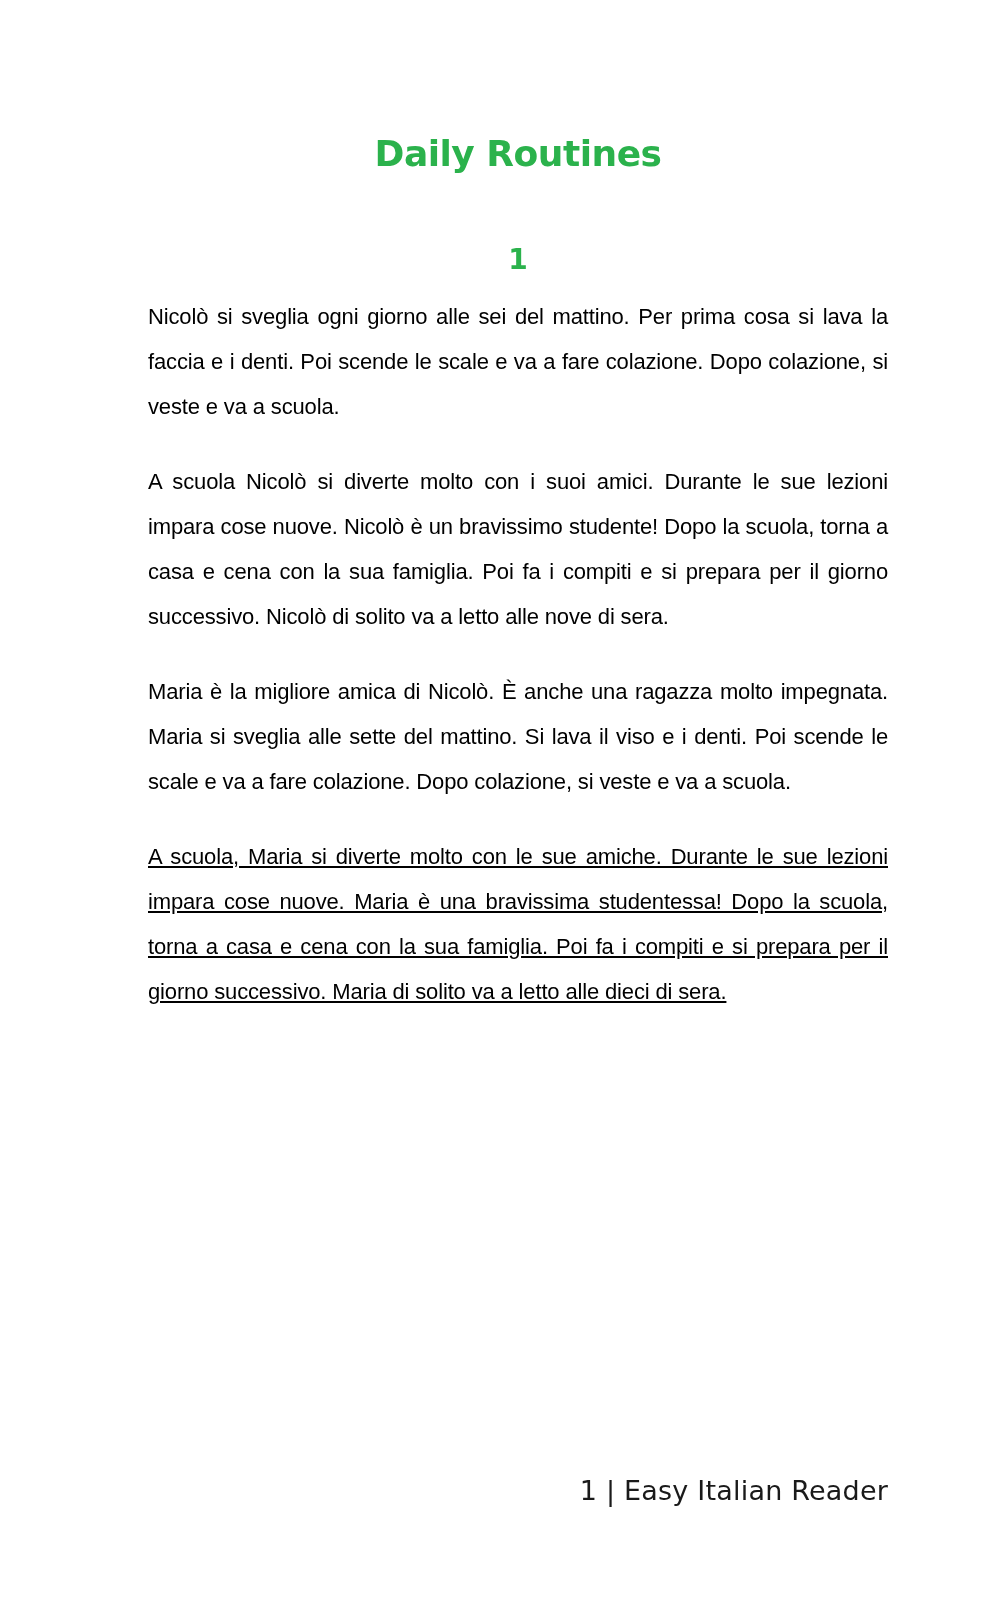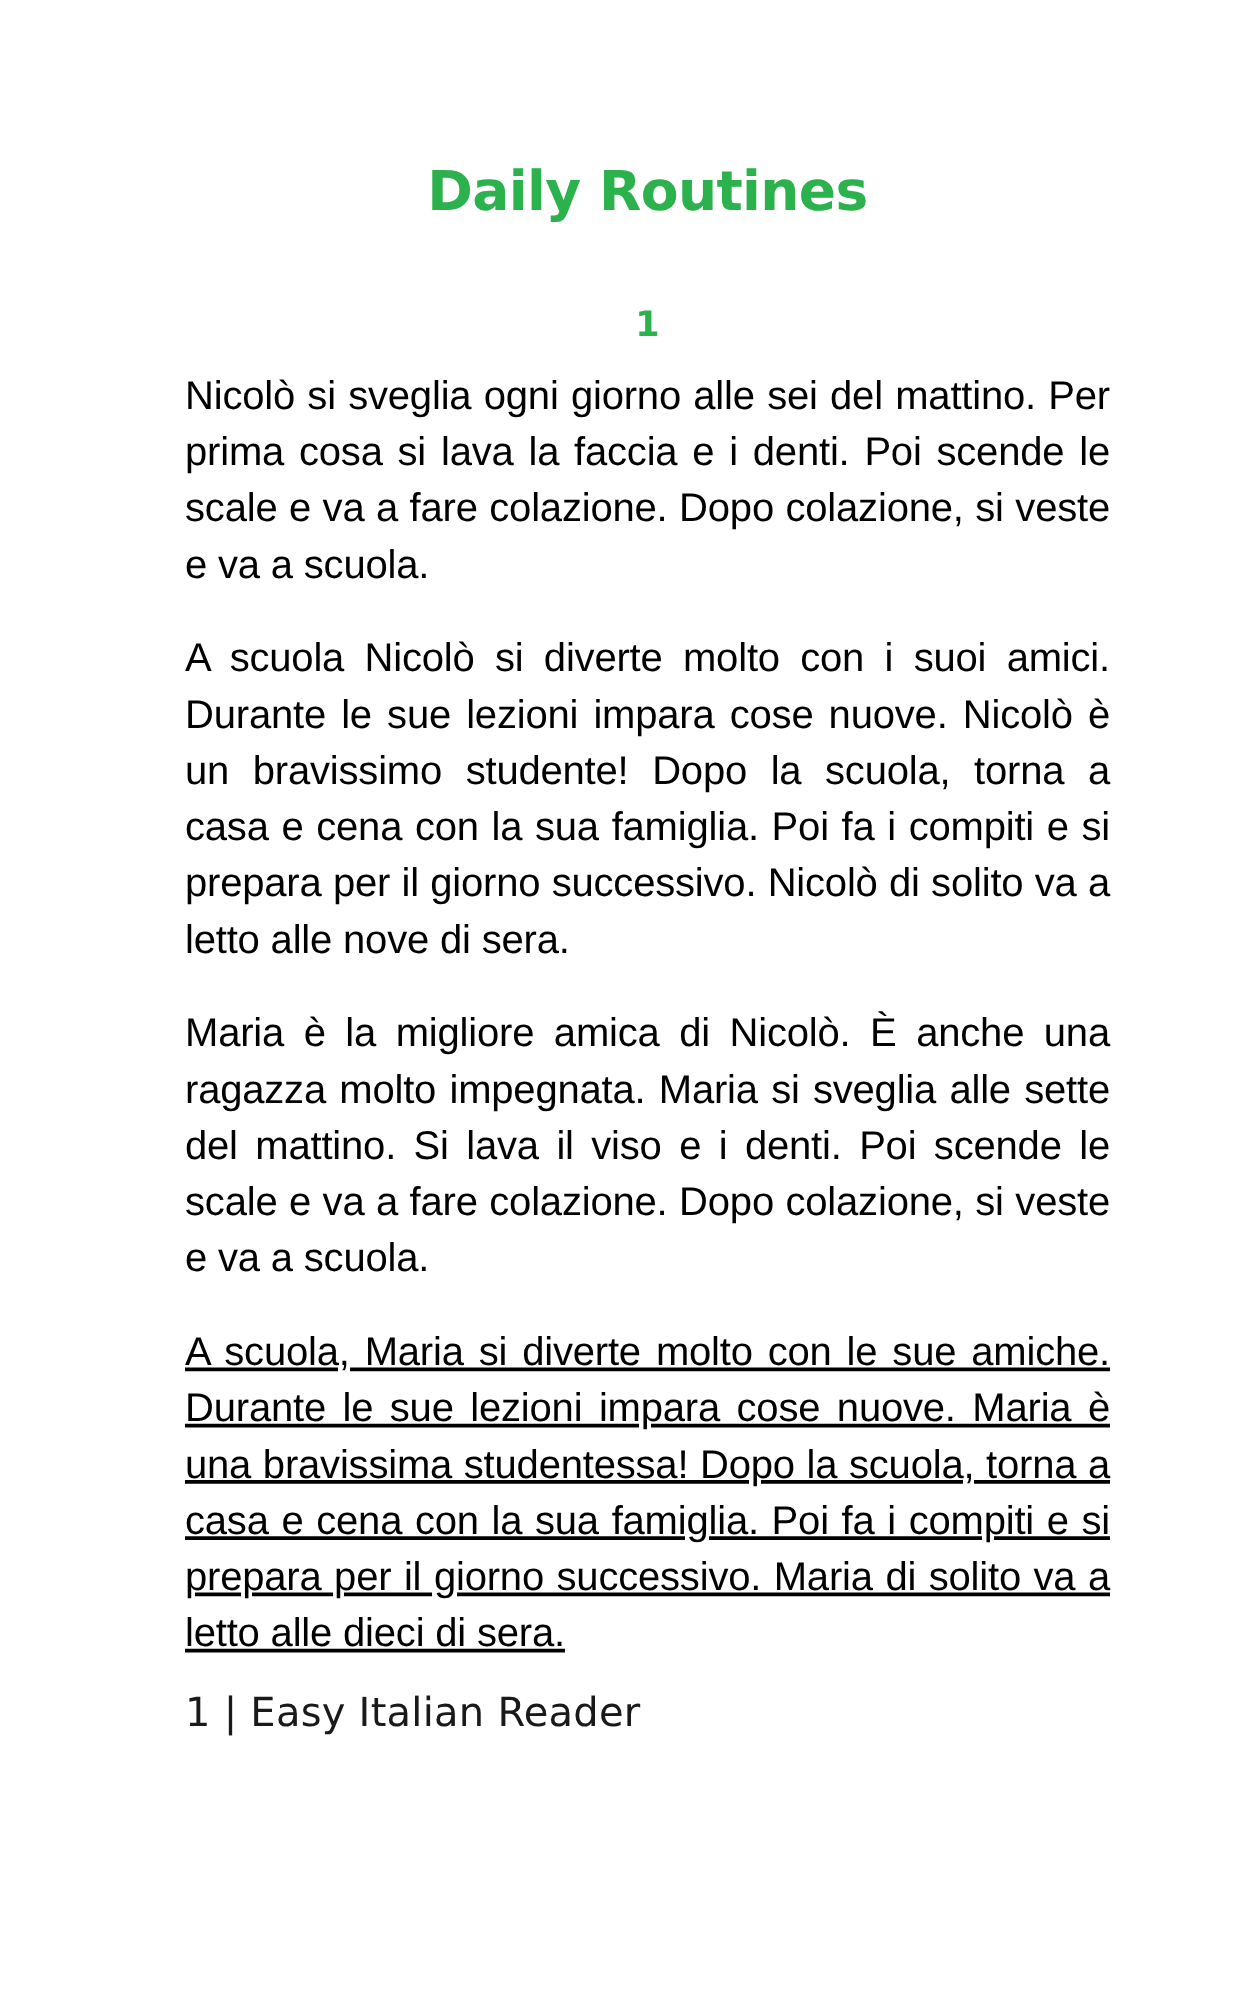--- a/index.html
+++ b/index.html
@@ -22,21 +22,21 @@
     margin: 0;
     padding: 0;
     position: absolute;
     left: 148px;
     top: 126px;
     width: 740px;
     text-align: center;
     color: #2BB24C;
     font-family: "DejaVu Sans", sans-serif;
     font-weight: bold;
-    font-size: 44px;
+    font-size: 36px;
     line-height: 56px;
     letter-spacing: -0.5px;
   }
 
   .section-number {
     margin: 0;
     padding: 0;
     position: absolute;
     left: 148px;
     top: 243px;
@@ -54,42 +54,42 @@
     left: 148px;
     top: 294px;
     width: 740px;
   }
 
   .para {
     margin: 0 0 30px 0;
     padding: 0;
     color: #000000;
     font-family: "Liberation Sans", sans-serif;
-    font-size: 32px;
+    font-size: 22px;
     line-height: 45px;
     text-align: justify;
     text-justify: inter-word;
     hyphens: none;
     letter-spacing: -0.15px;
   }
 
   .para:last-child {
     margin-bottom: 0;
     text-decoration: underline;
   }
 
   .footer {
     position: absolute;
     left: 148px;
-    top: 1351px;
+    top: 1472px;
     width: 740px;
-    text-align: left;
+    text-align: right;
     color: #1a1a1a;
     font-family: "DejaVu Sans", sans-serif;
-    font-size: 32px;
+    font-size: 27px;
     line-height: 38px;
     letter-spacing: 0.2px;
   }
 </style>
 </head>
 <body>
 
 <div class="page">
 
   <h1 class="doc-title">Daily Routines</h1>

